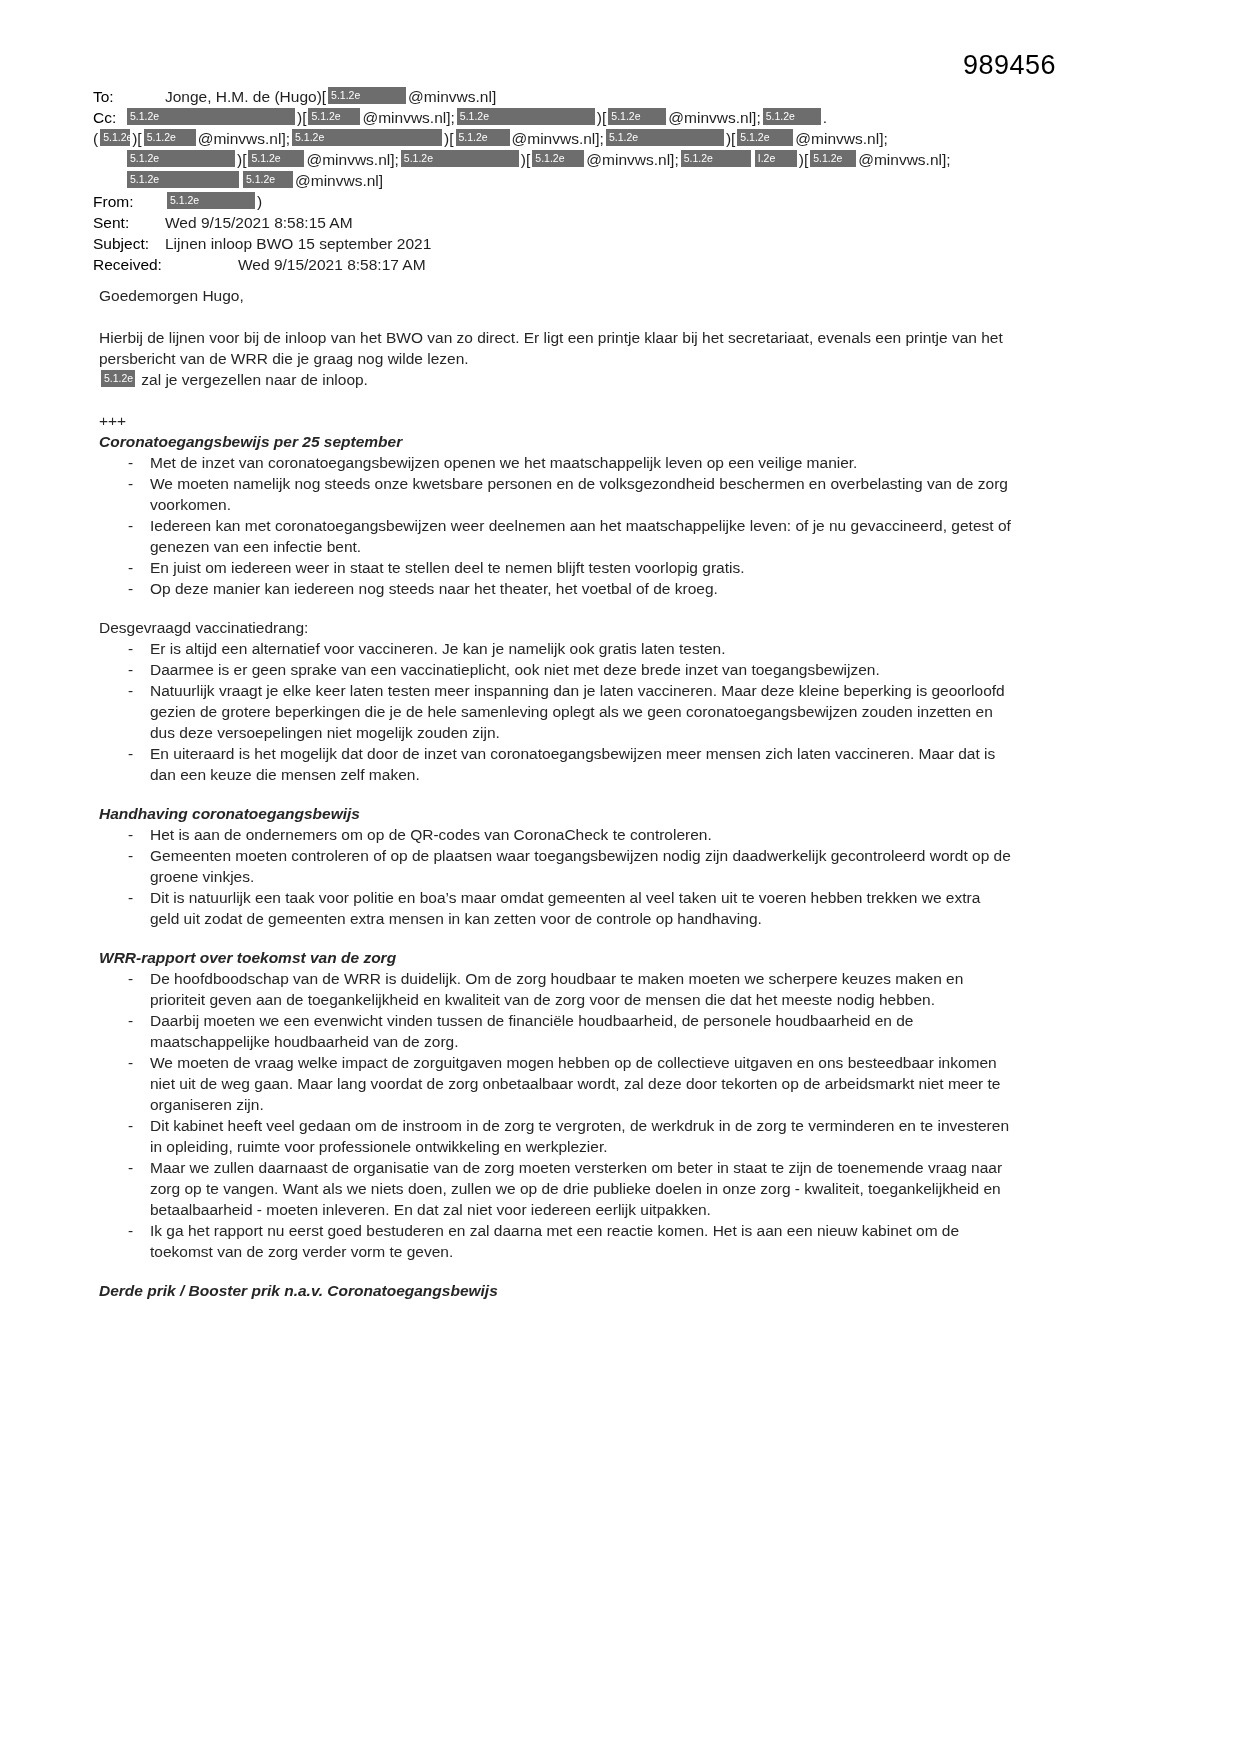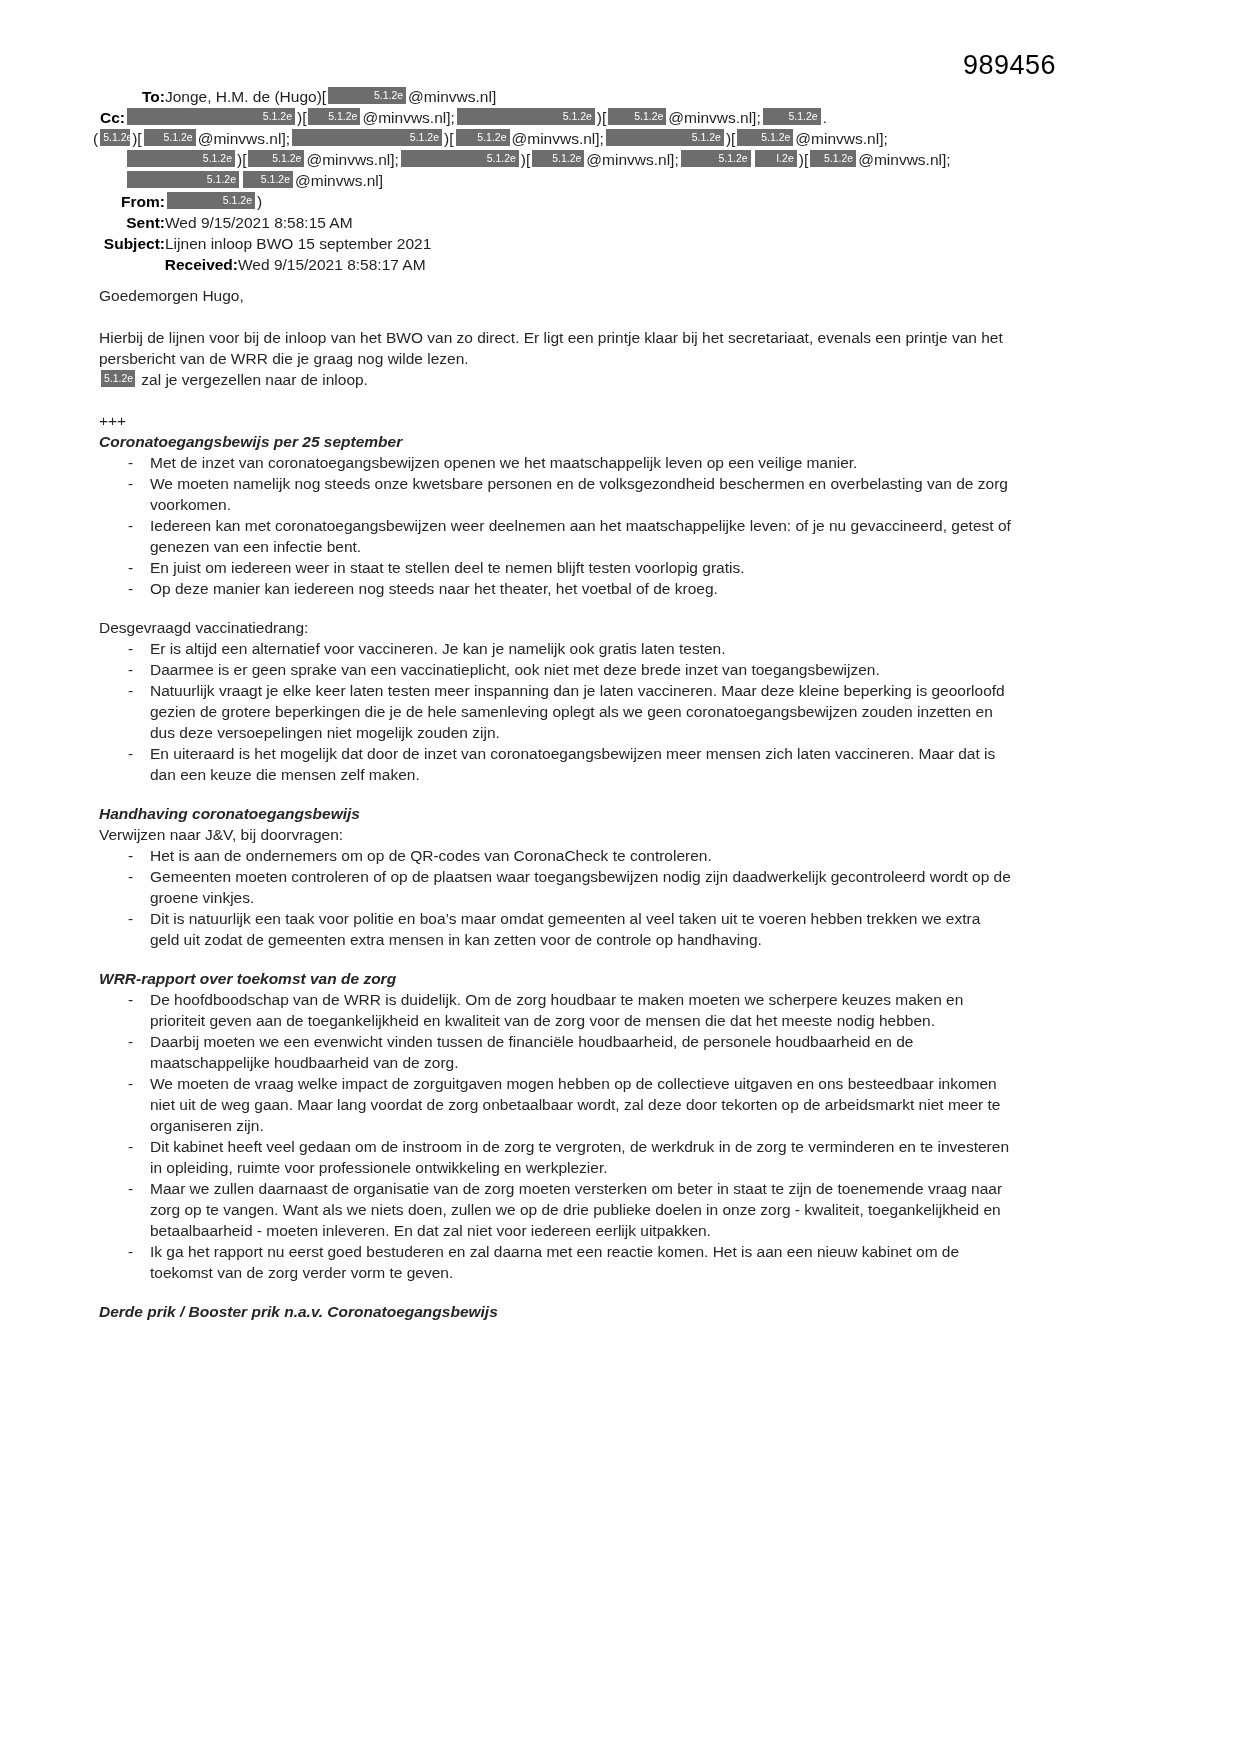--- a/index.html
+++ b/index.html
@@ -36,38 +36,37 @@
     line-height: 21px;
   }
   .hrow {
     min-height: 21px;
     white-space: nowrap;
   }
   .hrow.indent { padding-left: 32px; }
   .hlabel {
     display: inline-block;
     width: 72px;
-    font-weight: 700;
+    font-weight: 400;
     color: #000000;
     vertical-align: top;
-    text-align: right;
   }
   .hlabel.tight { width: 32px; }
   .hlabel.wide { width: 145px; }
   .hval { display: inline; }
   .seg-text { white-space: pre; text-align: center; }
   .redaction {
     display: inline-block;
     box-sizing: border-box;
     background: #6d6d6d;
     color: #ffffff;
     font-size: 10.5px;
     line-height: 17px;
     height: 17px;
-    text-align: right;
+    text-align: left;
     vertical-align: -2px;
     margin: 0 2px;
     padding: 0 3px;
     overflow: hidden;
     white-space: nowrap;
   }
   .email-body {
     margin: 0 0 0 99px;
     width: 913px;
     font-size: 15.5px;
@@ -162,21 +161,20 @@
           </div>
           <div class="bullet">
             <span class="dash">-</span>
             <span class="btext">En uiteraard is het mogelijk dat door de inzet van coronatoegangsbewijzen meer mensen zich laten vaccineren. Maar dat is dan een keuze die mensen zelf maken.</span>
           </div>
         </div>
     </div>
 
     <div class="section">
       <div class="heading italic">Handhaving coronatoegangsbewijs</div>
-      <div class="subheading">Verwijzen naar J&amp;V, bij doorvragen:</div>
       <div class="bullets">
           <div class="bullet">
             <span class="dash">-</span>
             <span class="btext">Het is aan de ondernemers om op de QR-codes van CoronaCheck te controleren.</span>
           </div>
           <div class="bullet">
             <span class="dash">-</span>
             <span class="btext">Gemeenten moeten controleren of op de plaatsen waar toegangsbewijzen nodig zijn daadwerkelijk gecontroleerd wordt op de groene vinkjes.</span>
           </div>
           <div class="bullet">

